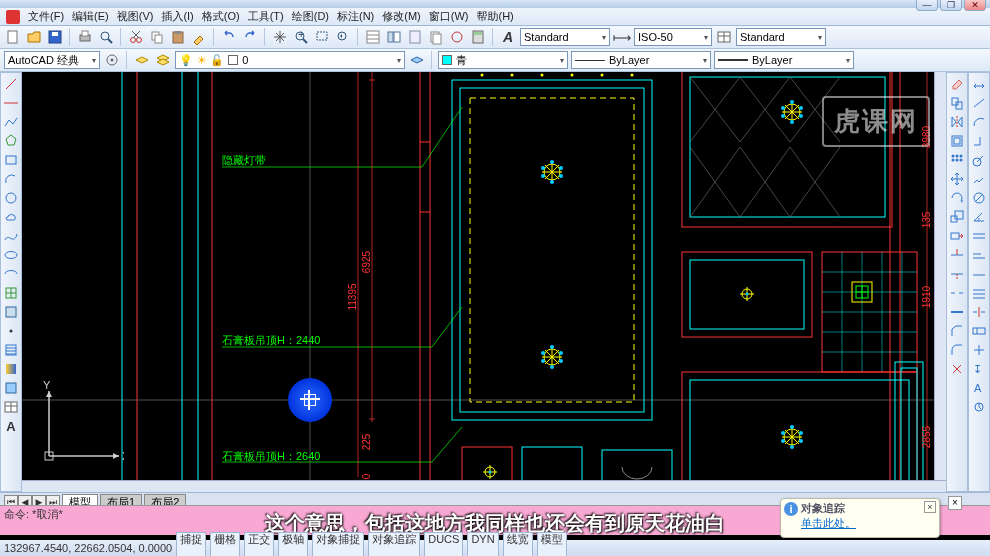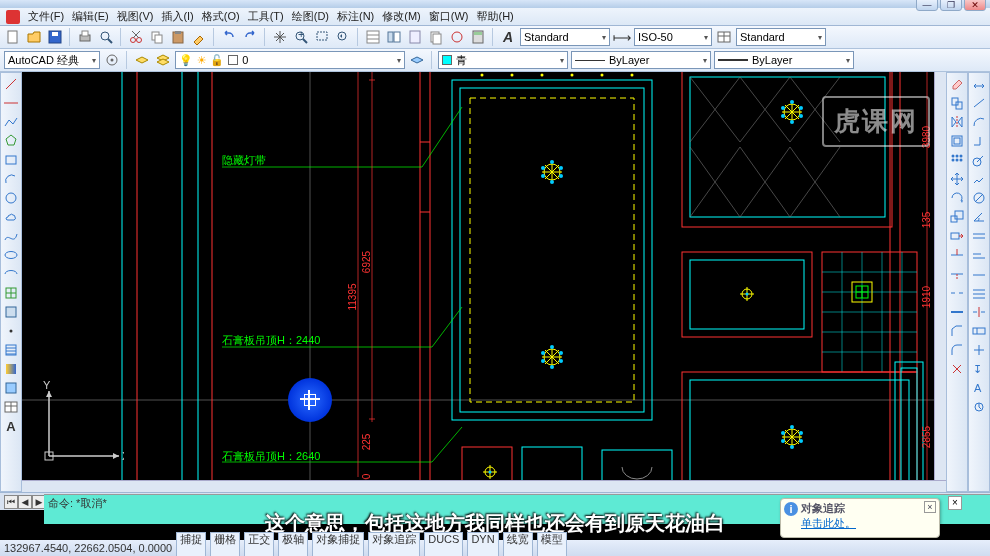--- a/index.html
+++ b/index.html
@@ -29,21 +29,21 @@
 .ceiling{stroke:#0ff;stroke-width:1;fill:none;}
 .dashed-y{stroke:#ff0;stroke-width:1;stroke-dasharray:6 4;fill:none;}
 .cross{stroke:#888;stroke-width:0.6;}
 .light{fill:none;stroke:#ff0;stroke-width:1;}
 .light-c{fill:#0cf;}
 .sheet-tabs{position:absolute;left:0;bottom:46px;right:0;height:18px;background:#d8e2f1;display:flex;align-items:center;border-top:1px solid #9fb6d4;}
 .sheet-nav{display:flex;gap:0;margin-left:4px;}
 .sheet-nav div{width:14px;height:14px;border:1px solid #888;background:#eee;font-size:9px;text-align:center;line-height:12px;color:#333;}
 .sheet-tab{border:1px solid #888;border-bottom:none;background:#fff;padding:0 6px;margin-left:2px;font-size:11px;height:16px;line-height:15px;}
 .sheet-tab.inactive{background:#ccc;}
-.cmdline{position:absolute;left:0;bottom:32px;right:0;height:30px;background:#5eead4;border-top:1px solid #999;font-size:11px;padding:1px 4px;color:#333;margin-left:44px;}
+.cmdline{position:absolute;left:0;bottom:21px;right:0;height:30px;background:#f9a8d4;border-top:1px solid #999;font-size:11px;padding:1px 4px;color:#333;}
 .cmdline div{height:14px;}
 .statusbar{position:absolute;left:0;bottom:0;right:0;height:16px;background:linear-gradient(#e6eefb,#cfdcf0);display:flex;align-items:center;font-size:10px;color:#333;padding:0 4px;gap:4px;}
 .status-btn{border:1px solid #9fb6d4;background:#e9f1fc;padding:0 3px;height:32px;line-height:12px;}
 .subtitle{position:absolute;bottom:19px;left:0;right:0;text-align:center;color:#fff;font-size:20px;font-weight:bold;text-shadow:1px 1px 2px #000, -1px -1px 2px #000;pointer-events:none;}
 .notif{position:absolute;right:50px;bottom:18px;width:160px;height:40px;background:#fffff2;border:1px solid #bba;border-radius:4px;padding:2px 4px 2px 20px;font-size:10px;color:#445;box-shadow:1px 1px 3px rgba(0,0,0,.3);}
 .notif .ntitle{font-weight:bold;color:#556;}
 .notif .nlink{color:#06c;text-decoration:underline;}
 .notif .nicon{position:absolute;left:3px;top:3px;width:14px;height:14px;border-radius:50%;background:#4a90e2;color:#fff;text-align:center;line-height:14px;font-weight:bold;}
 .notif .nclose{position:absolute;right:3px;top:2px;width:12px;height:12px;border:1px solid #999;font-size:9px;text-align:center;line-height:10px;}
 .notif2-close{position:absolute;right:28px;bottom:46px;width:14px;height:14px;border:1px solid #999;background:#fff;font-size:10px;text-align:center;line-height:12px;}

